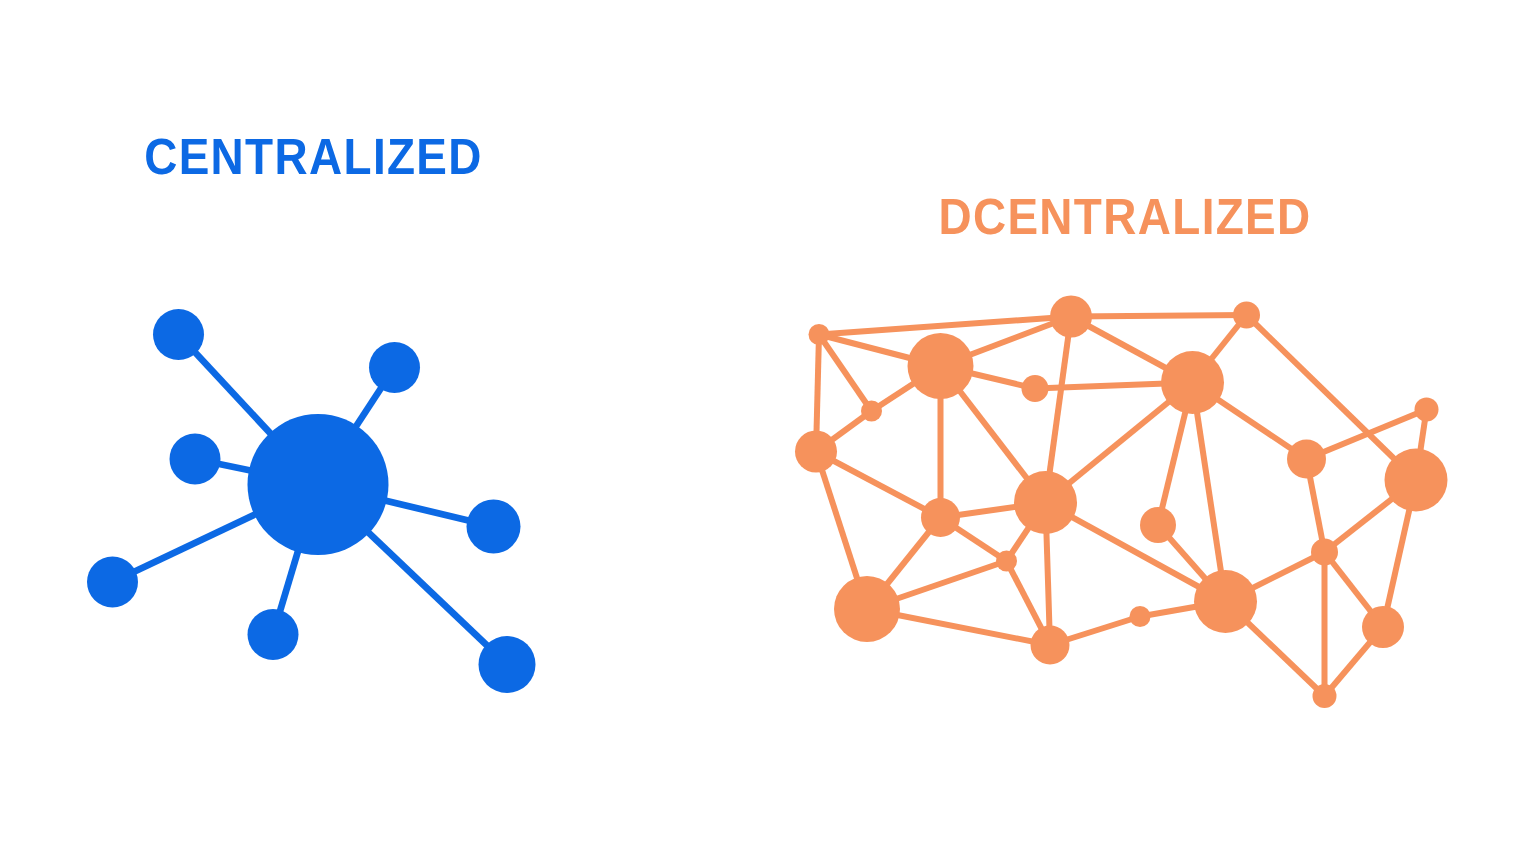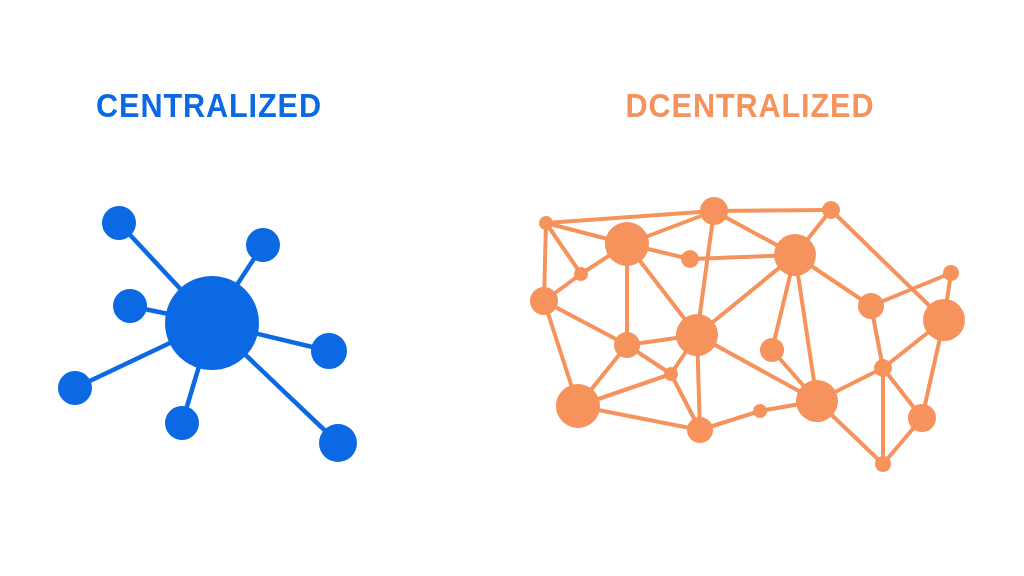--- a/index.html
+++ b/index.html
@@ -24,21 +24,21 @@
     line-height: 1;
   }
   .title-inner {
     display: inline-block;
     font-size: 34px;
     font-weight: bold;
     letter-spacing: 1px;
     transform: scaleX(0.9);
   }
   .title-left  { left: 209px; }
-  .title-right { left: 750px; }
+  .title-right { left: 750px; margin-top: 40px; }
 </style>
 </head>
 <body>
 
 <div class="stage" style="background: rgb(255, 255, 255); border-radius: 26px;">
 
   <div class="title title-left">
     <span class="title-inner" style="color: rgb(12, 105, 228);">CENTRALIZED</span>
   </div>
 

